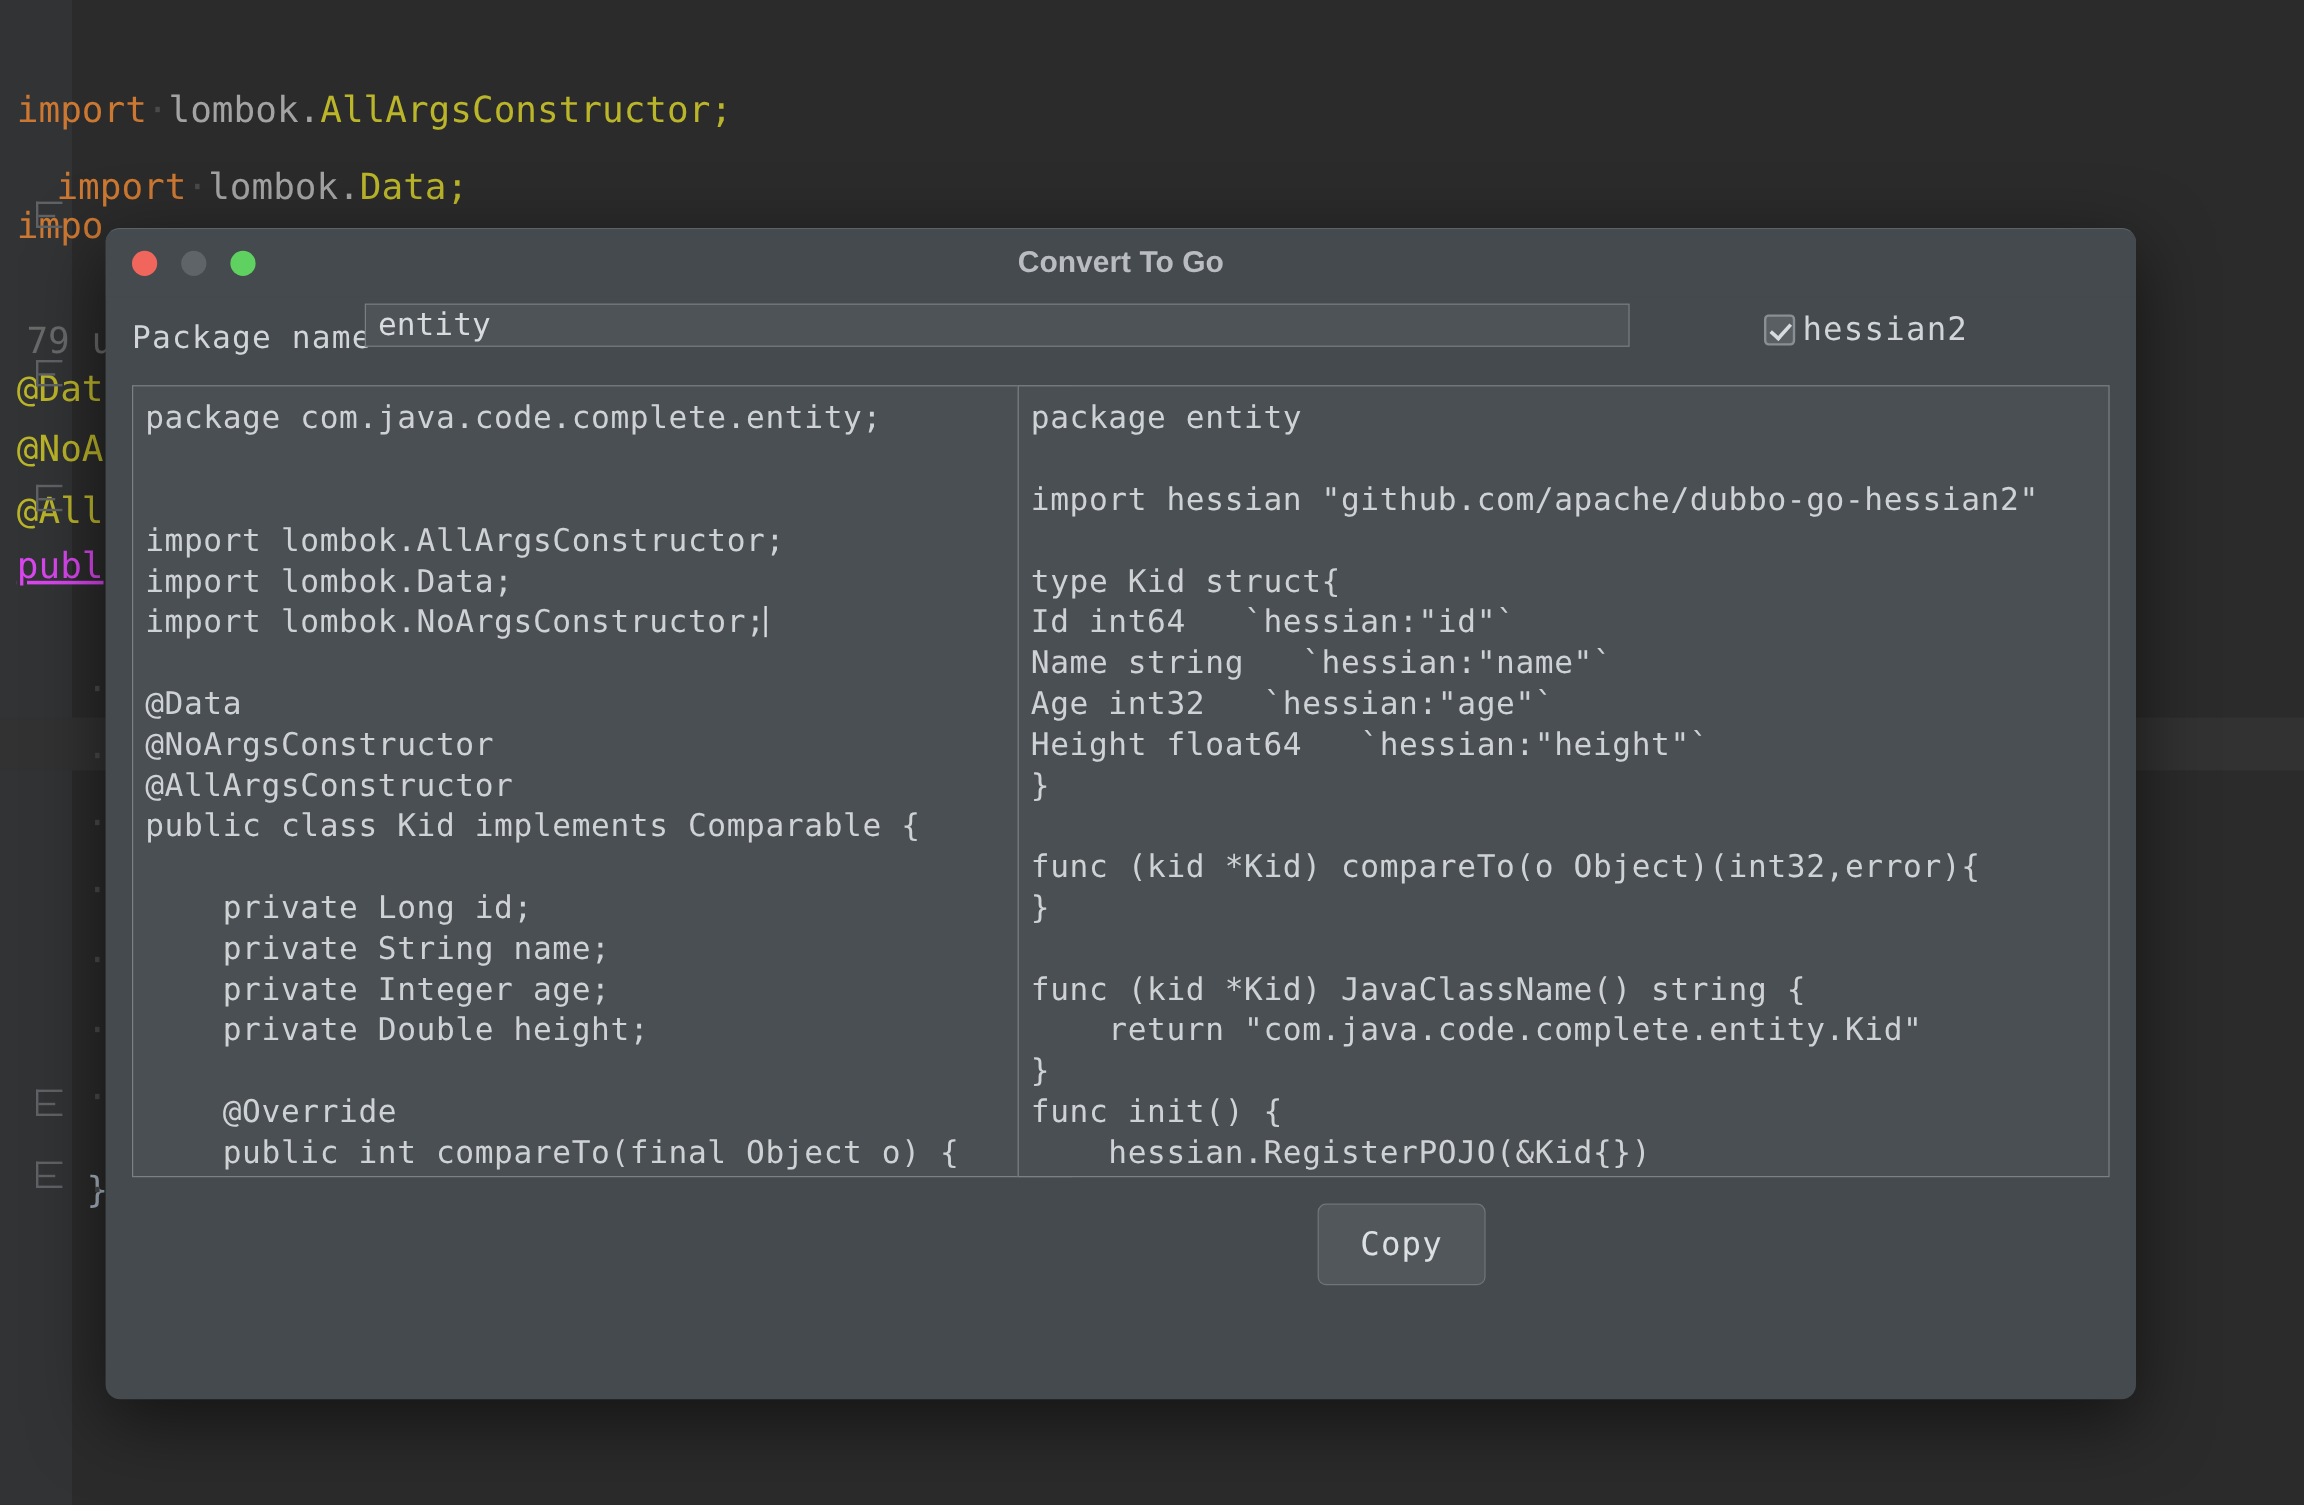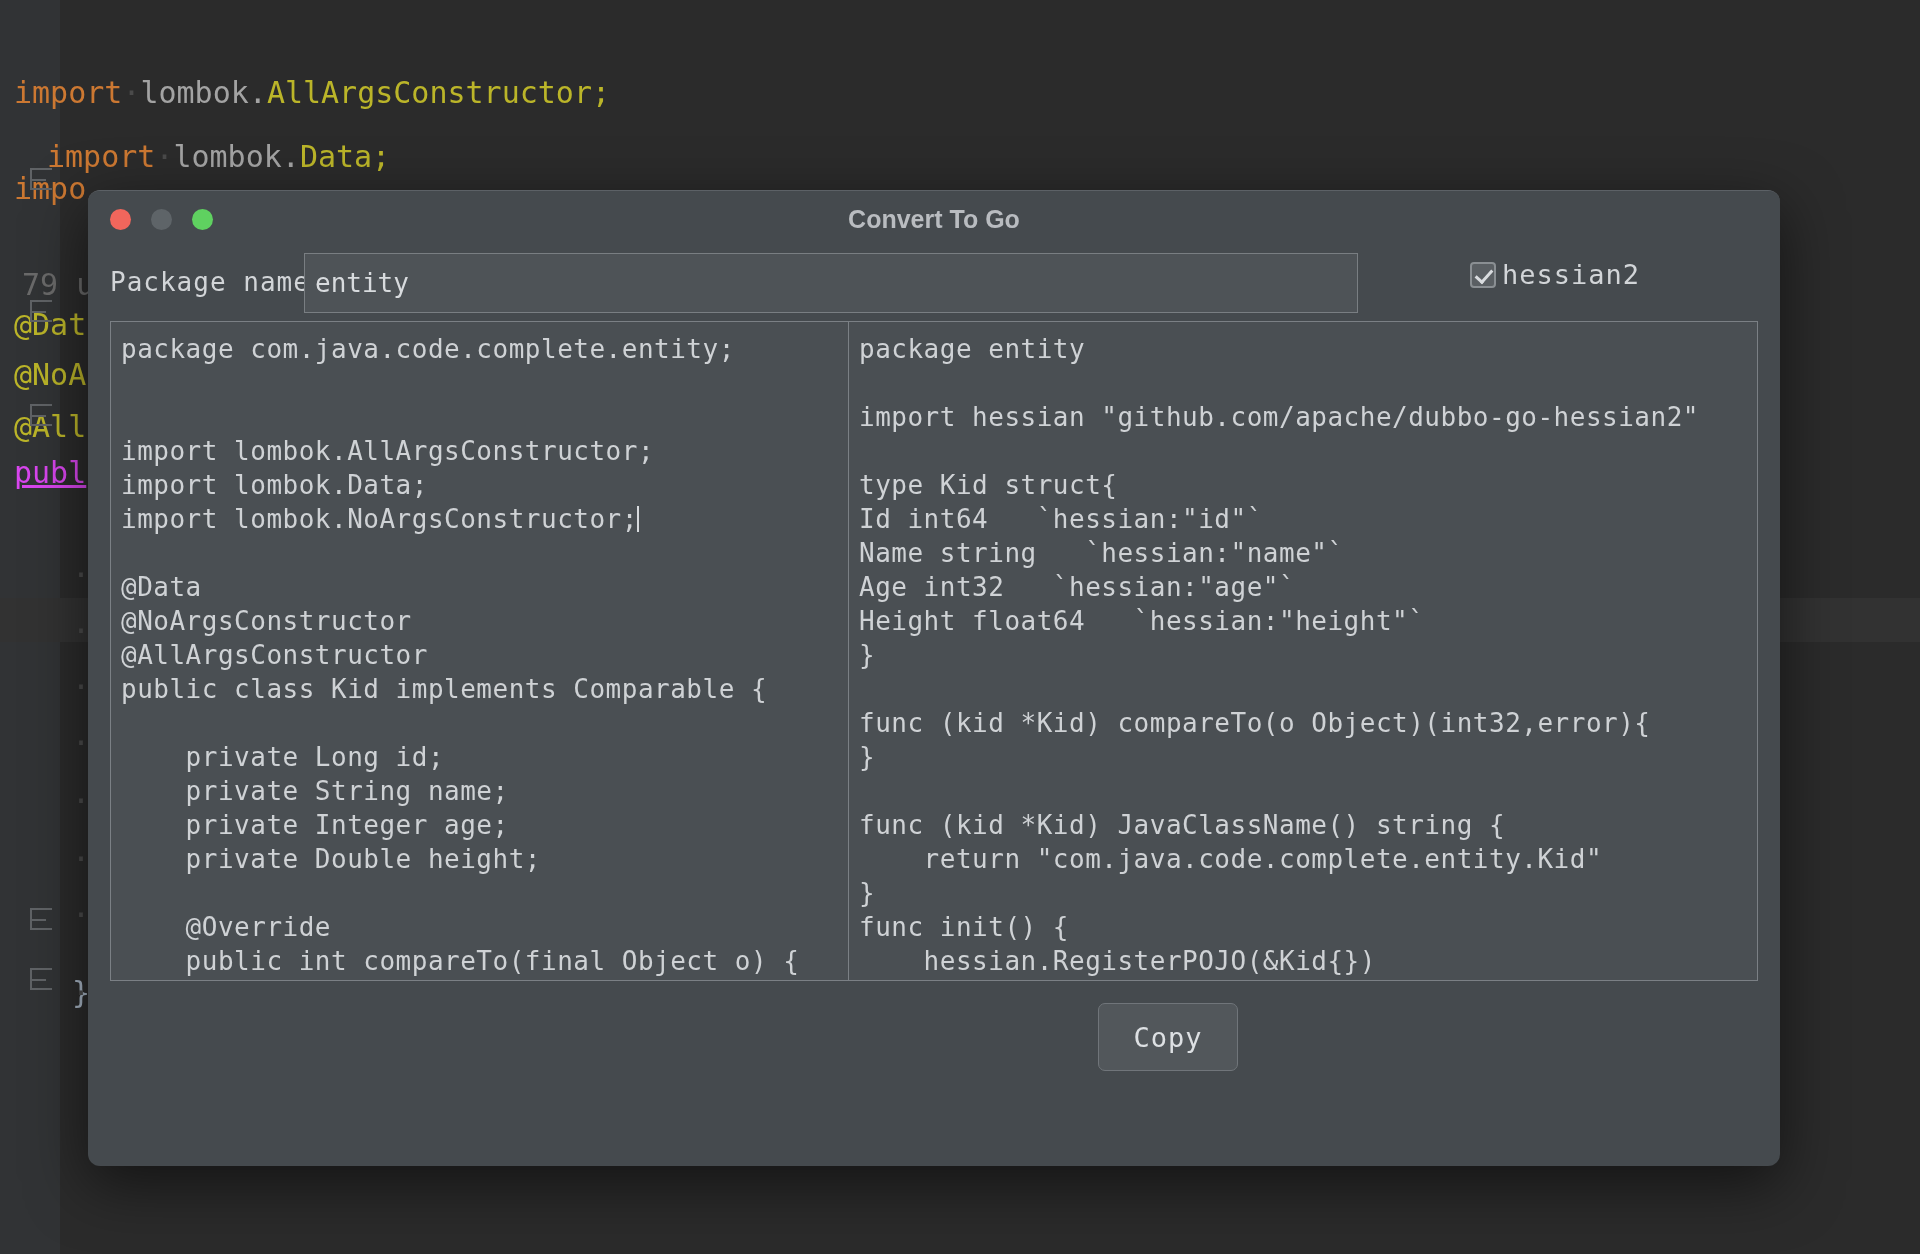--- a/index.html
+++ b/index.html
@@ -118,21 +118,21 @@
     position: absolute;
     left: 22px; top: 14px;
     color: #d2d5d8;
     font-size: 26px;
     font-family: "DejaVu Sans Mono", monospace;
     letter-spacing: 1px;
   }
   #pkg-input {
     position: absolute;
     left: 216px; top: 0px;
-    width: 1054px; height: 60px;
+    width: 1054px; height: 36px;
     background: #4e5357;
     border: 1px solid #797e82;
     box-sizing: border-box;
     color: #d8dbde;
     font-family: "DejaVu Sans Mono", monospace;
     font-size: 26px;
     padding: 0 10px;
     outline: none;
   }
   #hessian-wrap {

